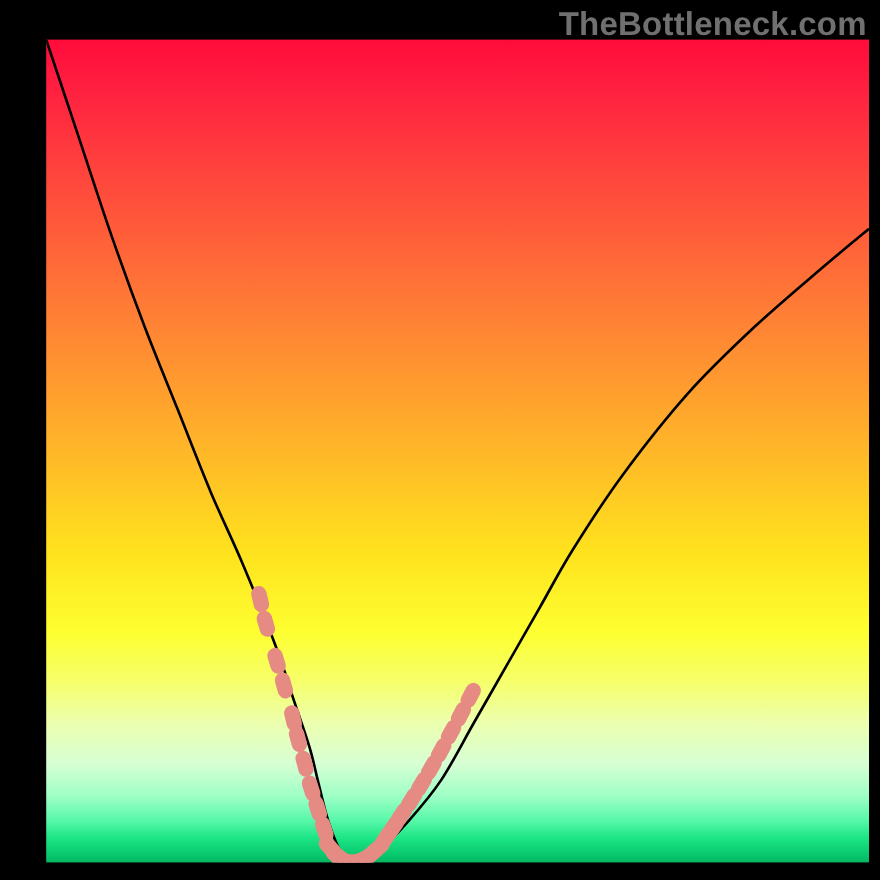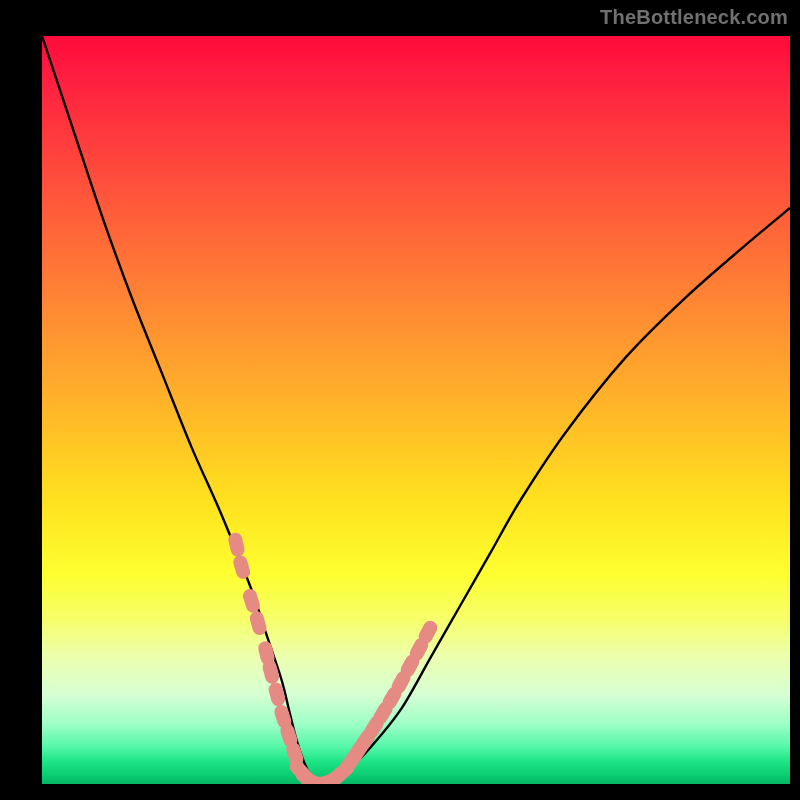--- a/index.html
+++ b/index.html
@@ -40,21 +40,21 @@
       #55f7a8 95%,
       #1de585 97%,
       #09c96f 99%,
       #06b763 100%);
   }
   .watermark {
     position: absolute;
     top: 6px;
     right: 12px;
     color: #707070;
-    font-size: 20px;
+    font-size: 30px;
     font-weight: 600;
     letter-spacing: 0.2px;
     user-select: none;
   }
   svg.curve {
     position: absolute;
     left: 0;
     top: 0;
     width: 748px;
     height: 748px;

